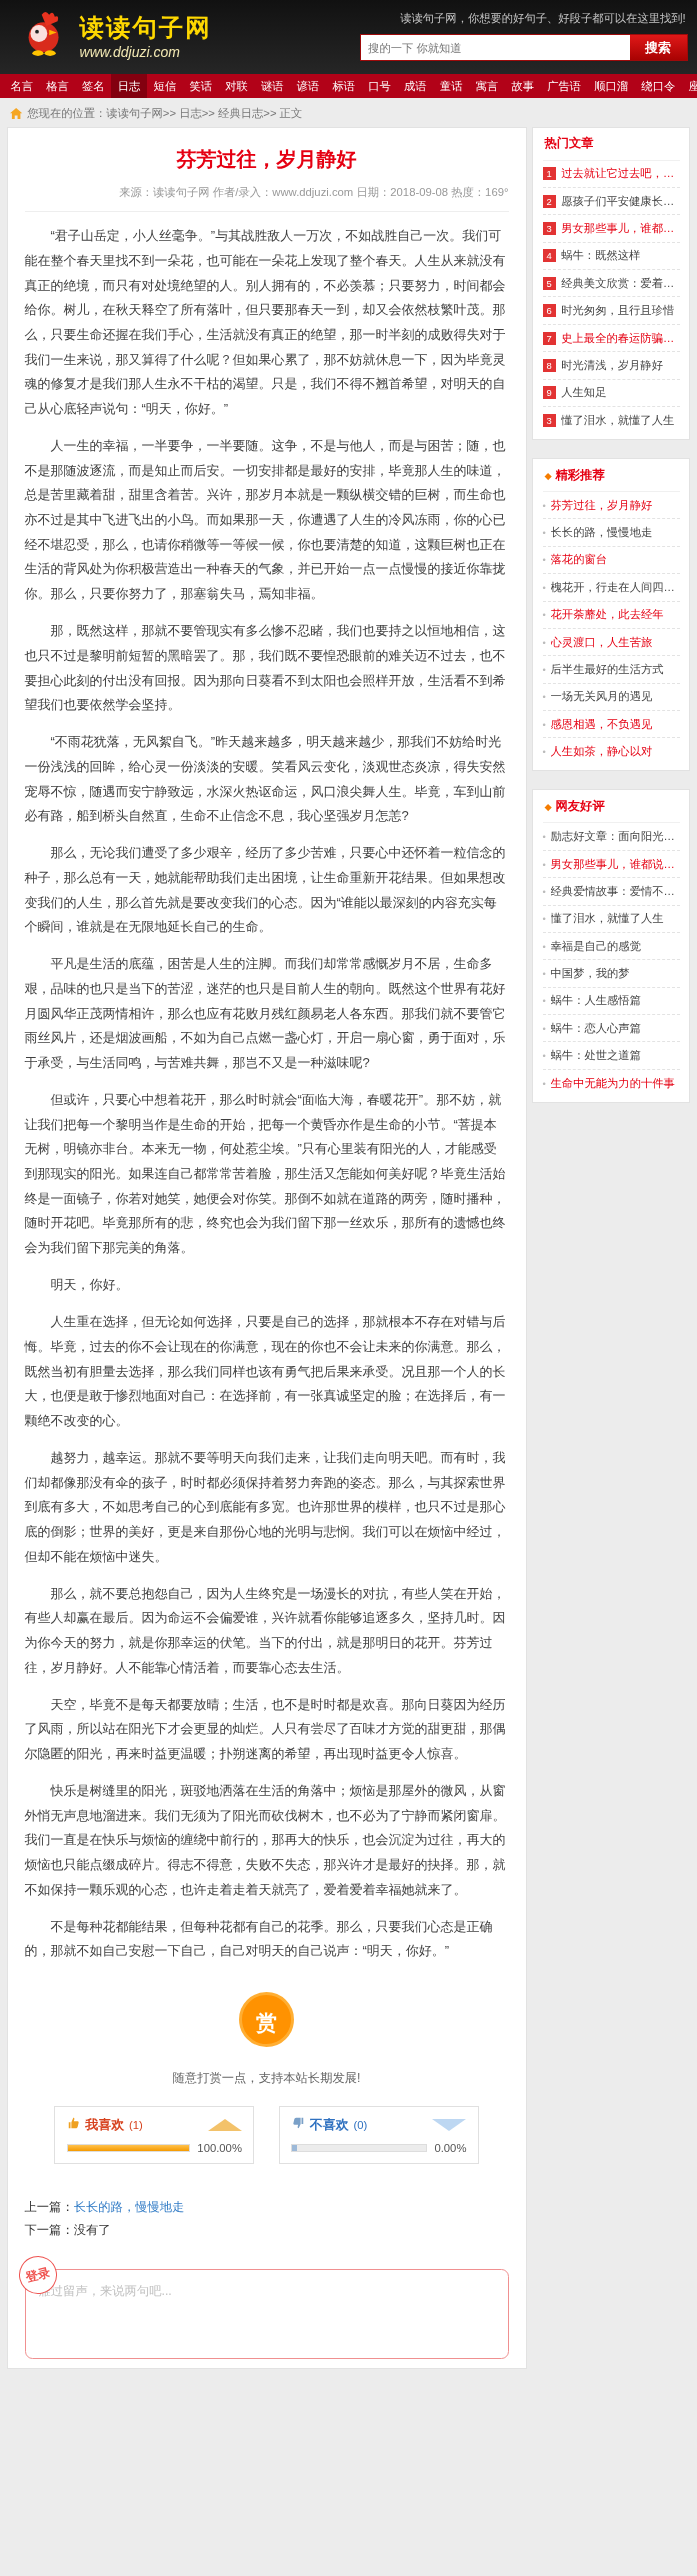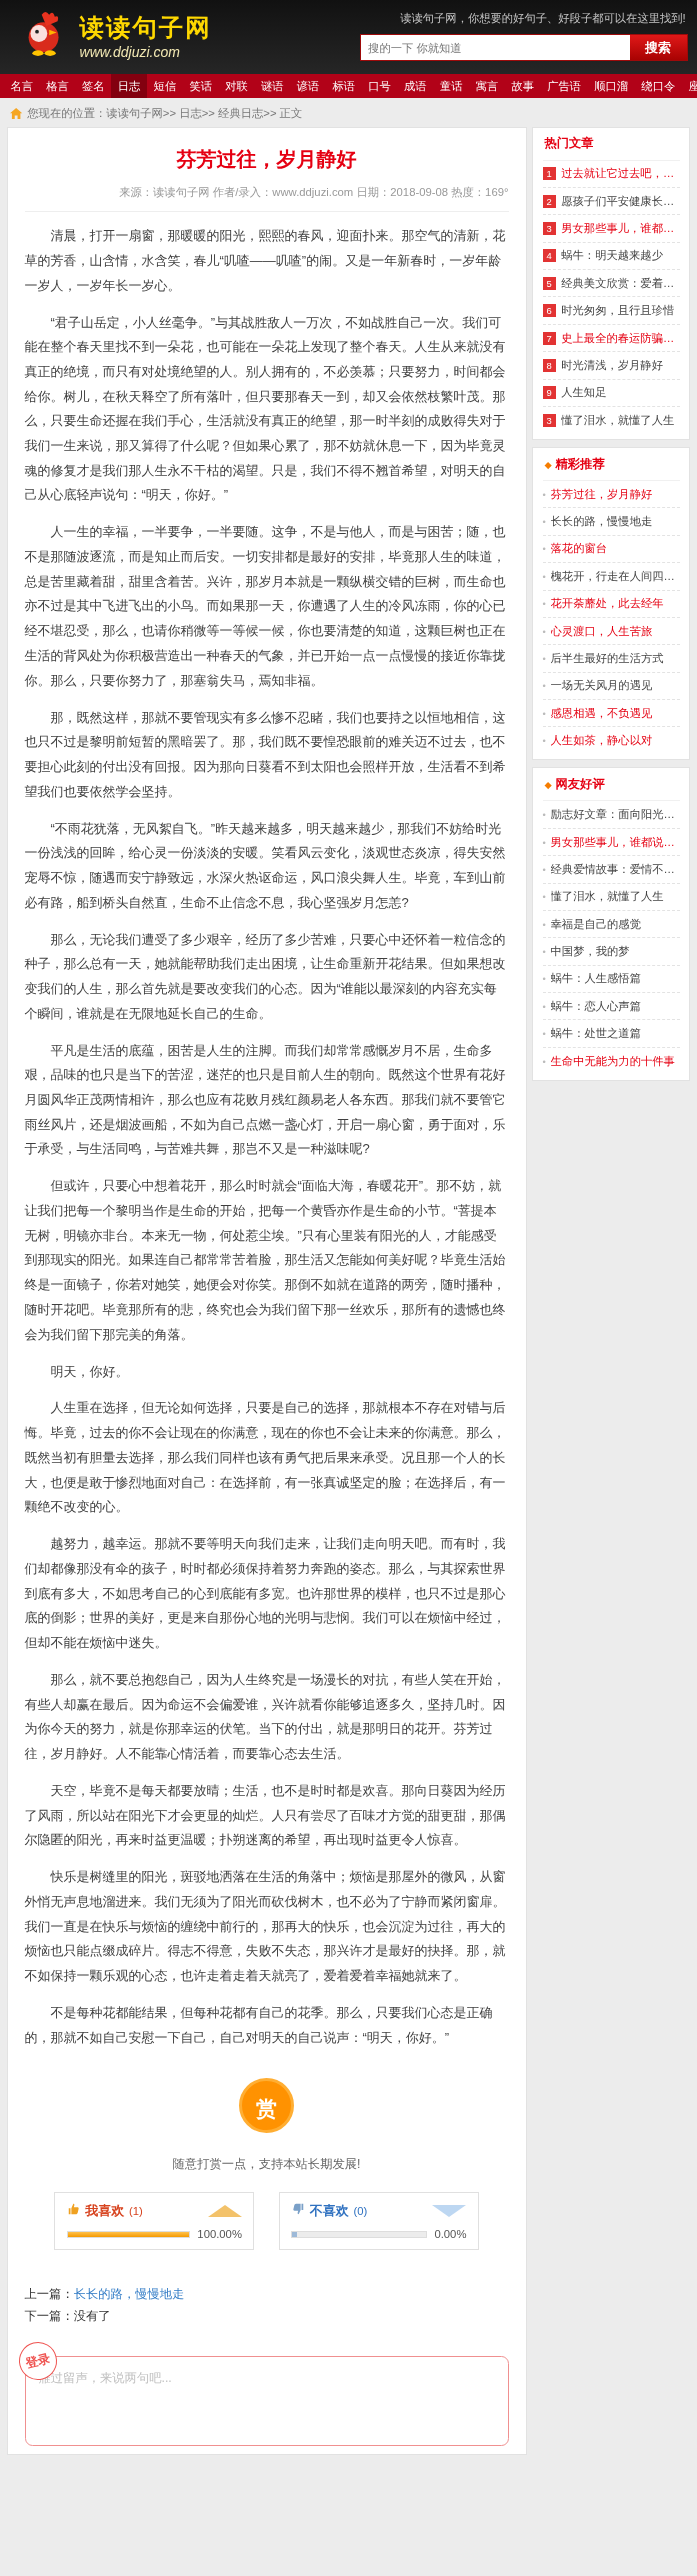--- a/index.html
+++ b/index.html
@@ -17,21 +17,21 @@
   
   .nav{background:#b20218;width:697px}
   .nav ul{list-style:none;display:flex;justify-content:center}
   .nav li{padding:4.7px 6.6px;font-size:11.3px;color:#fff;cursor:pointer;white-space:nowrap}
   .nav li.active{background:#83000f}
   
   .crumb{display:flex;align-items:flex-end;gap:4.7px;font-size:11.3px;color:#777;padding:7.5px 3.8px 5.7px}
   
   .cols{display:flex;gap:5.7px;align-items:flex-start}
   .main-col{width:520px;background:#fff;border:0.9px solid #e2e2e2}
-  .sidebar{width:158px;display:flex;flex-direction:column;gap:7px}
+  .sidebar{width:158px;display:flex;flex-direction:column;gap:18px}
   
   .article{padding:3.8px 17px 7.5px}
   .a-title{color:#e50012;font-size:20px;font-weight:bold;text-align:center;margin:15px 0 11.3px}
   .a-meta{font-size:11.3px;color:#999;text-align:right;padding-bottom:11.3px;border-bottom:0.9px solid #eee}
   .para{font-size:13px;color:#3f3f3f;line-height:1.9;text-indent:2em;margin:12.3px 0}
   
   .reward{text-align:center;margin-top:28px}
   .reward-badge{display:inline-block;width:55px;height:55px;line-height:55px;border-radius:50%;background:#ff9201;border:3.8px solid #ffae33;color:#fff;font-size:21px;font-weight:bold}
   .reward-cap{font-size:12.3px;color:#666;margin-top:23px}
   
@@ -138,21 +138,20 @@
   </div>
 
   <div class="cols">
 
     <div class="main-col">
       <div class="article">
         <h1 class="a-title">芬芳过往，岁月静好</h1>
         <div class="a-meta">来源：读读句子网 作者/录入：www.ddjuzi.com 日期：2018-09-08 热度：169°</div>
         <div>
 
-        <p class="para">清晨，打开一扇窗，那暖暖的阳光，熙熙的春风，迎面扑来。那空气的清新，花草的芳香，山含情，水含笑，春儿“叽喳——叽喳”的闹。又是一年新春时，一岁年龄一岁人，一岁年长一岁心。</p>
             <p class="para">“君子山岳定，小人丝毫争。”与其战胜敌人一万次，不如战胜自己一次。我们可能在整个春天里找不到一朵花，也可能在一朵花上发现了整个春天。人生从来就没有真正的绝境，而只有对处境绝望的人。别人拥有的，不必羡慕；只要努力，时间都会给你。树儿，在秋天释空了所有落叶，但只要那春天一到，却又会依然枝繁叶茂。那么，只要生命还握在我们手心，生活就没有真正的绝望，那一时半刻的成败得失对于我们一生来说，那又算得了什么呢？但如果心累了，那不妨就休息一下，因为毕竟灵魂的修复才是我们那人生永不干枯的渴望。只是，我们不得不翘首希望，对明天的自己从心底轻声说句：“明天，你好。”</p>
             <p class="para">人一生的幸福，一半要争，一半要随。这争，不是与他人，而是与困苦；随，也不是那随波逐流，而是知止而后安。一切安排都是最好的安排，毕竟那人生的味道，总是苦里藏着甜，甜里含着苦。兴许，那岁月本就是一颗纵横交错的巨树，而生命也亦不过是其中飞进飞出的小鸟。而如果那一天，你遭遇了人生的冷风冻雨，你的心已经不堪忍受，那么，也请你稍微等一等候一候，你也要清楚的知道，这颗巨树也正在生活的背风处为你积极营造出一种春天的气象，并已开始一点一点慢慢的接近你靠拢你。那么，只要你努力了，那塞翁失马，焉知非福。</p>
             <p class="para">那，既然这样，那就不要管现实有多么惨不忍睹，我们也要持之以恒地相信，这也只不过是黎明前短暂的黑暗罢了。那，我们既不要惶恐眼前的难关迈不过去，也不要担心此刻的付出没有回报。因为那向日葵看不到太阳也会照样开放，生活看不到希望我们也要依然学会坚持。</p>
             <p class="para">“不雨花犹落，无风絮自飞。”昨天越来越多，明天越来越少，那我们不妨给时光一份浅浅的回眸，给心灵一份淡淡的安暖。笑看风云变化，淡观世态炎凉，得失安然宠辱不惊，随遇而安宁静致远，水深火热讴命运，风口浪尖舞人生。毕竟，车到山前必有路，船到桥头自然直，生命不止信念不息，我心坚强岁月怎恙?</p>
             <p class="para">那么，无论我们遭受了多少艰辛，经历了多少苦难，只要心中还怀着一粒信念的种子，那么总有一天，她就能帮助我们走出困境，让生命重新开花结果。但如果想改变我们的人生，那么首先就是要改变我们的心态。因为“谁能以最深刻的内容充实每个瞬间，谁就是在无限地延长自己的生命。</p>
             <p class="para">平凡是生活的底蕴，困苦是人生的注脚。而我们却常常感慨岁月不居，生命多艰，品味的也只是当下的苦涩，迷茫的也只是目前人生的朝向。既然这个世界有花好月圆风华正茂两情相许，那么也应有花败月残红颜易老人各东西。那我们就不要管它雨丝风片，还是烟波画船，不如为自己点燃一盏心灯，开启一扇心窗，勇于面对，乐于承受，与生活同鸣，与苦难共舞，那岂不又是一种滋味呢?</p>
             <p class="para">但或许，只要心中想着花开，那么时时就会“面临大海，春暖花开”。那不妨，就让我们把每一个黎明当作是生命的开始，把每一个黄昏亦作是生命的小节。“菩提本无树，明镜亦非台。本来无一物，何处惹尘埃。”只有心里装有阳光的人，才能感受到那现实的阳光。如果连自己都常常苦着脸，那生活又怎能如何美好呢？毕竟生活始终是一面镜子，你若对她笑，她便会对你笑。那倒不如就在道路的两旁，随时播种，随时开花吧。毕竟那所有的悲，终究也会为我们留下那一丝欢乐，那所有的遗憾也终会为我们留下那完美的角落。</p>
             <p class="para">明天，你好。</p>
             <p class="para">人生重在选择，但无论如何选择，只要是自己的选择，那就根本不存在对错与后悔。毕竟，过去的你不会让现在的你满意，现在的你也不会让未来的你满意。那么，既然当初有胆量去选择，那么我们同样也该有勇气把后果来承受。况且那一个人的长大，也便是敢于惨烈地面对自己：在选择前，有一张真诚坚定的脸；在选择后，有一颗绝不改变的心。</p>
             <p class="para">越努力，越幸运。那就不要等明天向我们走来，让我们走向明天吧。而有时，我们却都像那没有伞的孩子，时时都必须保持着努力奔跑的姿态。那么，与其探索世界到底有多大，不如思考自己的心到底能有多宽。也许那世界的模样，也只不过是那心底的倒影；世界的美好，更是来自那份心地的光明与悲悯。我们可以在烦恼中经过，但却不能在烦恼中迷失。</p>
@@ -233,21 +232,21 @@
             <div class="hot-item">
               <span class="num">2</span>
               <span class="txt">愿孩子们平安健康长寿的句子</span>
             </div>
             <div class="hot-item red">
               <span class="num">3</span>
               <span class="txt">男女那些事儿，谁都说不清楚</span>
             </div>
             <div class="hot-item">
               <span class="num">4</span>
-              <span class="txt">蜗牛：明天越来越少</span>
+              <span class="txt">蜗牛：既然这样</span>
             </div>
             <div class="hot-item">
               <span class="num">5</span>
               <span class="txt">经典美文欣赏：爱着你的爱</span>
             </div>
             <div class="hot-item">
               <span class="num">6</span>
               <span class="txt">时光匆匆，且行且珍惜</span>
             </div>
             <div class="hot-item red">

